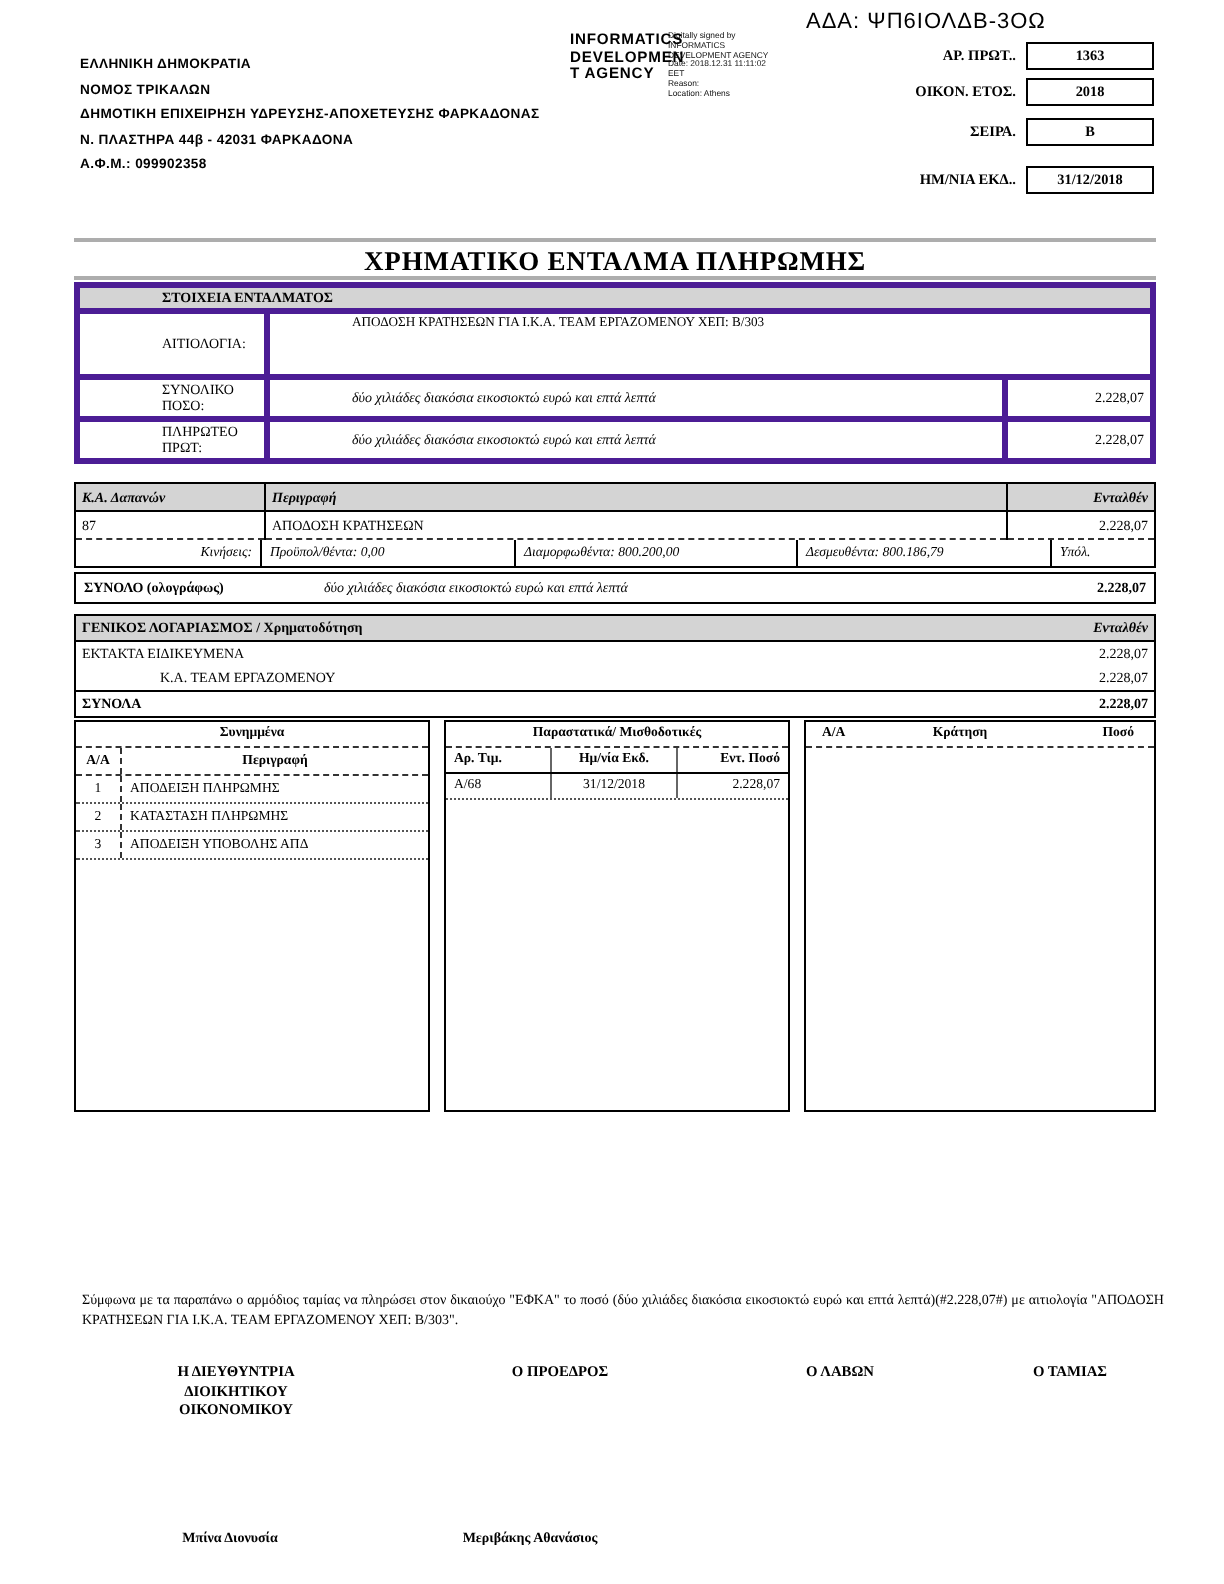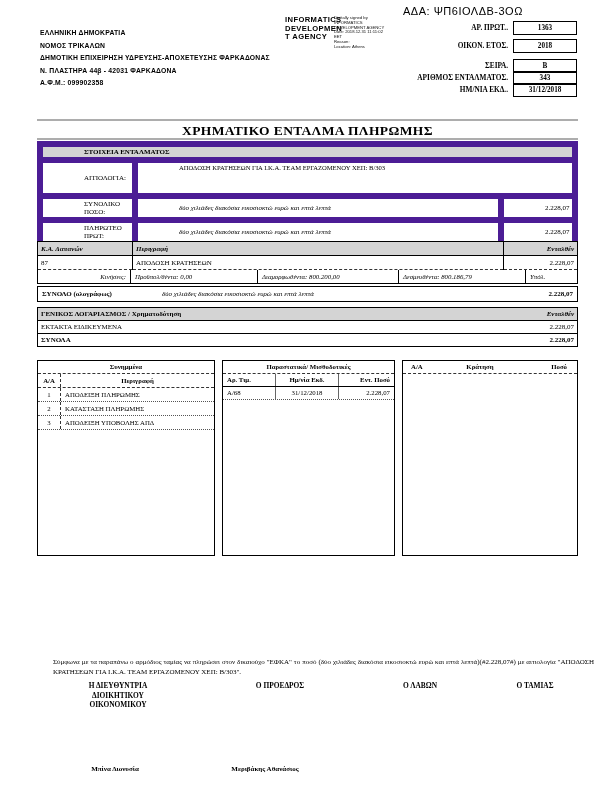--- a/index.html
+++ b/index.html
@@ -28,21 +28,21 @@
           font-size:13.5px;font-weight:bold;letter-spacing:.4px;}
 
   
   table{border-collapse:collapse;table-layout:fixed;}
   td{padding:1px 3px;font-size:7px;overflow:hidden;vertical-align:middle;}
   .thead td{background:#d4d4d4;font-weight:bold;}
   .amt{text-align:right;}
   .amt-h{text-align:right;font-weight:bold;font-style:italic;}
 
   .t1{position:absolute;left:37px;top:141px;width:541px;}
-  .t1 td{border:6px solid #4c1d95;padding-left:41px;}
+  .t1 td{border:3px solid #4c1d95;padding-left:41px;}
   .t1 .r-ait td{height:28px;}
   .t1 .r-dik td{height:15px;}
   .t1 .r-amt td{height:13px;margin-top:20px;}
   .words{font-style:italic;}
 
   .t2{position:absolute;left:37px;top:241px;width:541px;border:1px solid #000;font-family:Liberation Serif, serif;}
   .t2 .thead td{border-bottom:1px solid #000;font-style:italic;height:11px;}
   .t2 .r1 td{border-bottom:1px dashed #333;height:11px;}
   .t2 td.vline{border-left:1px solid #000;}
   .kin{display:flex;font-style:italic;font-size:6.8px;height:13px;align-items:center;}
@@ -81,21 +81,21 @@
   .dc1{width:48px;padding-left:4px;}
   .dc2{width:62px;text-align:center;border-left:1px solid #666;}
   .dc3{flex:1;text-align:right;padding-right:4px;border-left:1px solid #666;}
   .ded-head{display:flex;height:12px;line-height:12px;font-weight:bold;
           border-bottom:1px dashed #333;}
   .xc1{width:34px;padding-left:8px;}
   .xc2{flex:1;text-align:center;}
   .xc3{width:52px;text-align:right;padding-right:10px;}
 
   
-  .instruction{position:absolute;left:37px;top:642px;width:541px;margin:16px;
+  .instruction{position:absolute;left:37px;top:642px;width:541px;margin:4px;
           font-size:7px;line-height:9.6px;text-align:justify;}
   .sig{position:absolute;width:110px;text-align:center;font-size:7.4px;font-weight:bold;
           line-height:9.6px;white-space:pre-line;}
   .sig1{left:63px;top:681px;}
   .sig2{left:225px;top:681px;}
   .sig3{left:365px;top:681px;}
   .sig4{left:480px;top:681px;}
   .name{position:absolute;top:765px;text-align:center;font-size:7px;font-weight:bold;}
   .name1{left:60px;width:110px;}
   .name2{left:195px;width:140px;}
@@ -130,24 +130,20 @@
     <div class="ref-label">ΑΡ. ΠΡΩΤ..</div>
     <div class="ref-box">1363</div>
   </div>
   <div class="ref-row" style="top:39px">
     <div class="ref-label">ΟΙΚΟΝ. ΕΤΟΣ.</div>
     <div class="ref-box">2018</div>
   </div>
   <div class="ref-row" style="top:59px">
     <div class="ref-label">ΣΕΙΡΑ.</div>
     <div class="ref-box">Β</div>
-  </div>
-  <div class="ref-row" style="top:71px">
-    <div class="ref-label">ΑΡΙΘΜΟΣ ΕΝΤΑΛΜΑΤΟΣ.</div>
-    <div class="ref-box">343</div>
   </div>
   <div class="ref-row" style="top:83px">
     <div class="ref-label">ΗΜ/ΝΙΑ ΕΚΔ..</div>
     <div class="ref-box">31/12/2018</div>
   </div>
 
   <div class="rule" style="top:119px"></div>
   <div class="doc-title">ΧΡΗΜΑΤΙΚΟ ΕΝΤΑΛΜΑ ΠΛΗΡΩΜΗΣ</div>
   <div class="rule" style="top:138px"></div>
 
@@ -223,20 +219,24 @@
       </colgroup>
     <tbody>
         <tr class="thead">
       <td>ΓΕΝΙΚΟΣ ΛΟΓΑΡΙΑΣΜΟΣ / Χρηματοδότηση</td>
       <td class="amt-h">Ενταλθέν</td>
     </tr>
     <tr>
       <td>ΕΚΤΑΚΤΑ ΕΙΔΙΚΕΥΜΕΝΑ</td>
       <td class="amt">2.228,07</td>
     </tr>
+    <tr class="r2">
+      <td class="indent">Κ.Α. ΤΕΑΜ ΕΡΓΑΖΟΜΕΝΟΥ</td>
+      <td class="amt">2.228,07</td>
+    </tr>
     <tr class="totals">
       <td>ΣΥΝΟΛΑ</td>
       <td class="amt">2.228,07</td>
     </tr>
   </tbody>
     </table>
 
   <div class="boxes">
 
     <div class="box box-att">

